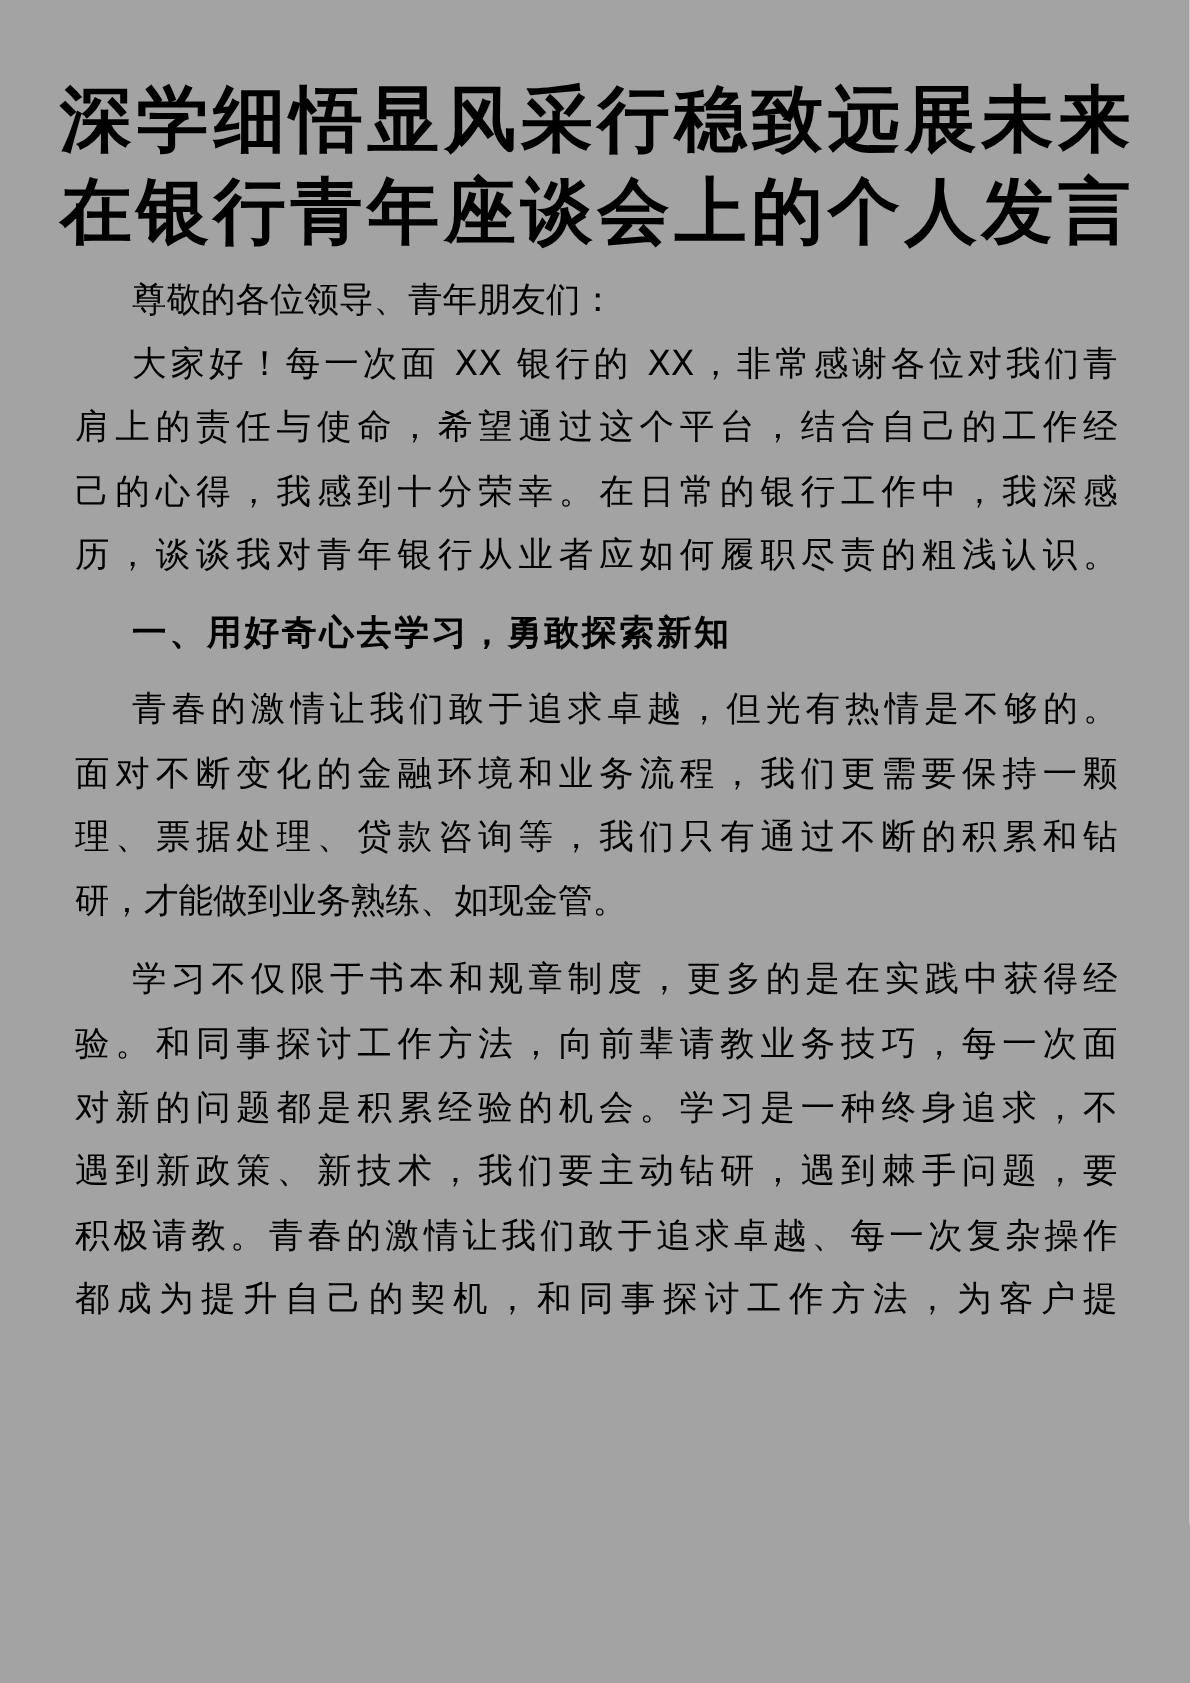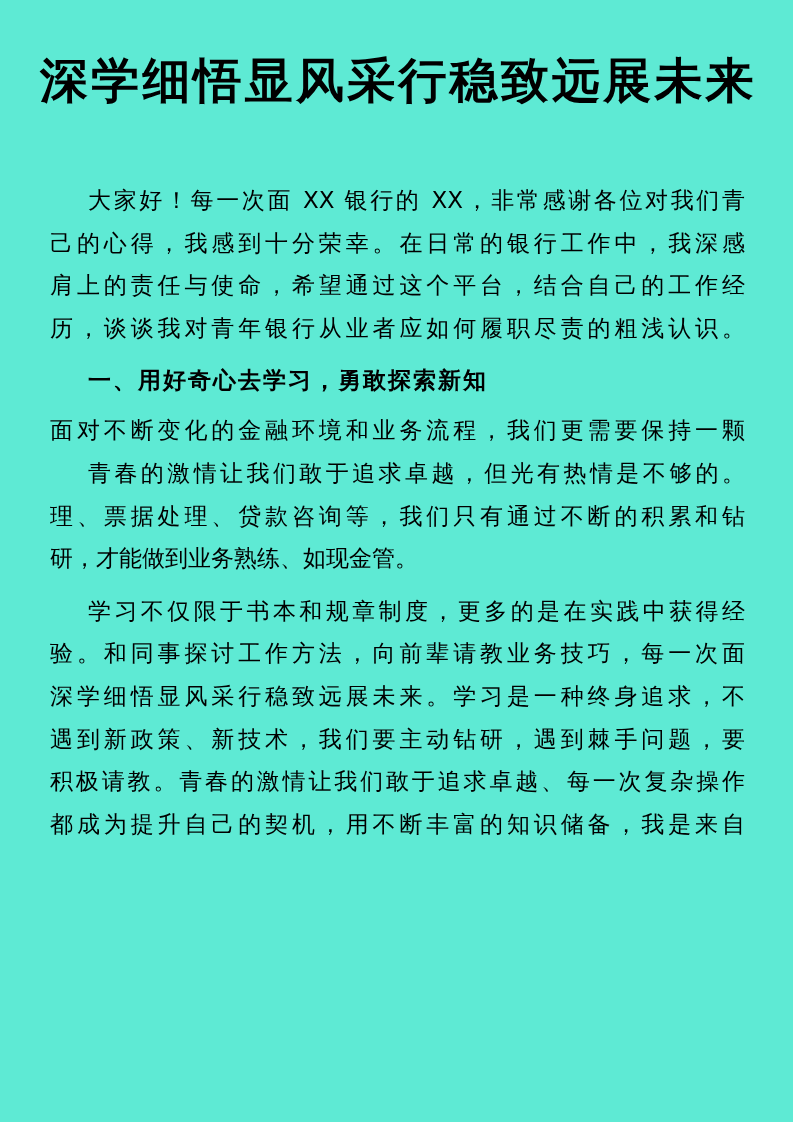--- a/index.html
+++ b/index.html
@@ -1,62 +1,64 @@
 <!DOCTYPE html>
 <html><head>
 <meta charset="utf-8">
 <style>
   html, body { margin: 0; padding: 0; background: #ffffff; }
   body { width: 793px; height: 1122px; position: relative; overflow: hidden; color: #000000; }
-  .page { position: absolute; left: 0; top: 0; width: 793px; height: 1122px; background: #5eead4; }
+  .page { position: absolute; left: 0; top: 0; width: 793px; height: 1122px; background: #a3a3a3; }
   .title { position: absolute; left: 40px; width: 713px; top: 50px; text-align: center;
     font-family: "DejaVu Serif", "Liberation Serif", serif; font-weight: bold;
     font-size: 48px; line-height: 61px; letter-spacing: 3.2px; }
   .title-line { display: block; white-space: nowrap; }
   .body { position: absolute; left: 50px; top: 179px; width: 700px;
     font-family: "DejaVu Sans", "Liberation Sans", sans-serif; font-size: 23px; }
   .line { display: block; height: 42.6px; line-height: 42.6px; white-space: nowrap;
     text-align: justify; text-align-last: justify; width: 695px; }
   .line.indent { padding-left: 38px; width: 657px; }
   .line.last { text-align-last: left; }
   .heading { display: block; height: 50px; line-height: 50px; padding-left: 38px;
-    font-family: Liberation Sans, sans-serif; font-weight: bold; font-size: 23px;
+    font-family: Liberation Mono, monospace; font-weight: bold; font-size: 23px;
     letter-spacing: 2px; white-space: nowrap; margin-top: 6px; margin-bottom: 4px; }
   .para-gap { display: block; height: 10px; }
 </style>
 </head>
 <body>
 
 <div class="page">
   <div class="title">
     <span class="title-line">深学细悟显风采行稳致远展未来</span>
+    <span class="title-line">在银行青年座谈会上的个人发言</span>
   </div>
 
   <div class="body">
+    <span class="line indent last">尊敬的各位领导、青年朋友们：</span>
 
     <div>
       <span class="line indent">大家好！每一次面 XX 银行的 XX，非常感谢各位对我们青</span>
+      <span class="line">肩上的责任与使命，希望通过这个平台，结合自己的工作经</span>
       <span class="line">己的心得，我感到十分荣幸。在日常的银行工作中，我深感</span>
-      <span class="line">肩上的责任与使命，希望通过这个平台，结合自己的工作经</span>
       <span class="line">历，谈谈我对青年银行从业者应如何履职尽责的粗浅认识。</span>
     </div>
 
     <span class="heading">一、用好奇心去学习，勇敢探索新知</span>
 
     <div>
+      <span class="line indent">青春的激情让我们敢于追求卓越，但光有热情是不够的。</span>
       <span class="line">面对不断变化的金融环境和业务流程，我们更需要保持一颗</span>
-      <span class="line indent">青春的激情让我们敢于追求卓越，但光有热情是不够的。</span>
       <span class="line">理、票据处理、贷款咨询等，我们只有通过不断的积累和钻</span>
       <span class="line last">研，才能做到业务熟练、如现金管。</span>
     </div>
 
     <span class="para-gap"></span>
 
     <div>
       <span class="line indent">学习不仅限于书本和规章制度，更多的是在实践中获得经</span>
       <span class="line">验。和同事探讨工作方法，向前辈请教业务技巧，每一次面</span>
-      <span class="line">深学细悟显风采行稳致远展未来。学习是一种终身追求，不</span>
+      <span class="line">对新的问题都是积累经验的机会。学习是一种终身追求，不</span>
       <span class="line">遇到新政策、新技术，我们要主动钻研，遇到棘手问题，要</span>
       <span class="line">积极请教。青春的激情让我们敢于追求卓越、每一次复杂操作</span>
-      <span class="line">都成为提升自己的契机，用不断丰富的知识储备，我是来自</span>
+      <span class="line">都成为提升自己的契机，和同事探讨工作方法，为客户提</span>
     </div>
   </div>
 </div>
 
 </body></html>

